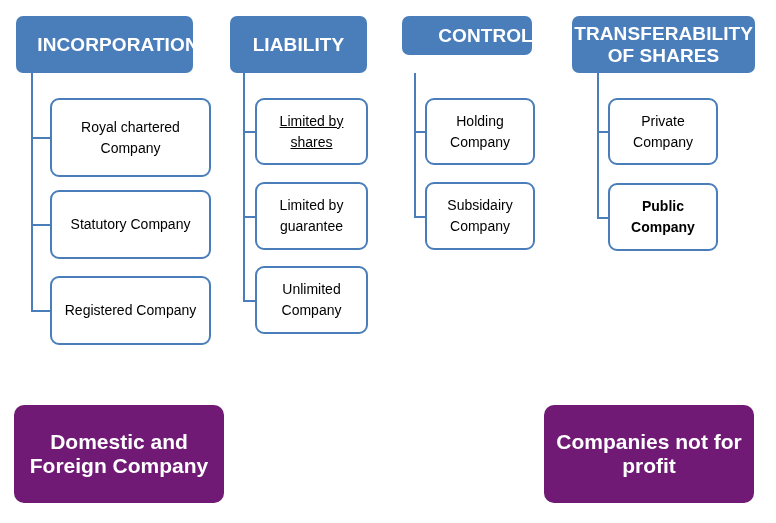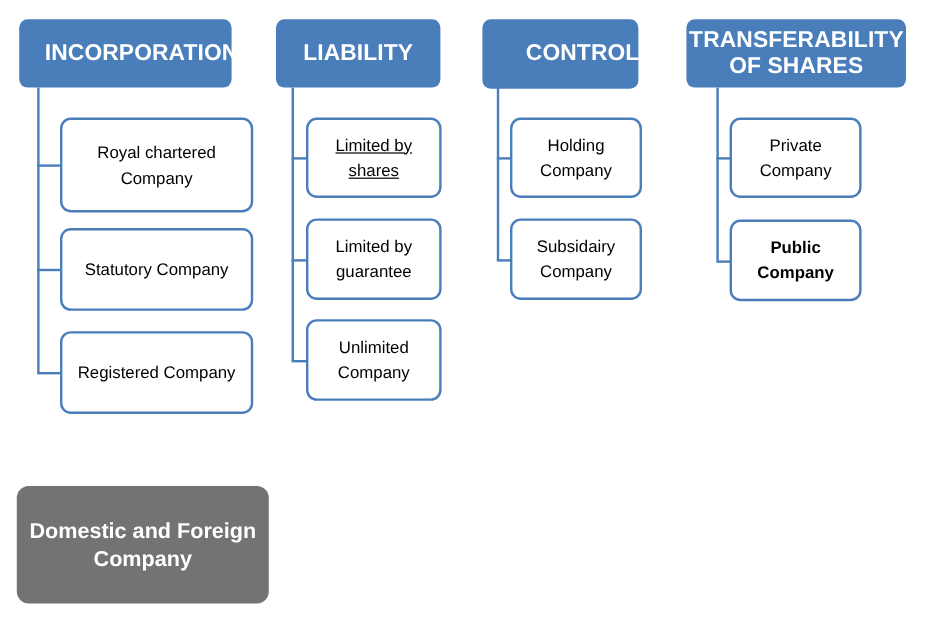--- a/index.html
+++ b/index.html
@@ -43,25 +43,25 @@
     line-height: 21px;
     display: flex;
     align-items: center;
     justify-content: center;
     text-align: center;
     padding: 0 5px;
     box-sizing: border-box;
   }
   .footer-box {
     position: absolute;
-    background: #737373;
+    background: #701a75;
     border-radius: 10px;
     color: #ffffff;
     font-weight: bold;
-    font-size: 18px;
+    font-size: 21px;
     line-height: 24px;
     display: flex;
     align-items: center;
     justify-content: center;
     text-align: center;
     padding: 0 0;
     box-sizing: border-box;
   }
   .trunk {
     position: absolute;
@@ -108,21 +108,21 @@
   <div class="leaf-box" style="left:255px; top:98px; width:113px; height:67px;text-decoration:underline;">
     <span>Limited by shares</span>
   </div>
   <div class="leaf-box" style="left:255px; top:182px; width:113px; height:68px;">
     <span>Limited by guarantee</span>
   </div>
   <div class="leaf-box" style="left:255px; top:266px; width:113px; height:68px;">
     <span>Unlimited Company</span>
   </div>
 
-  <div class="header-box" style="left:402px; top:16px; width:130px; height:58px;padding-left:43px;">
+  <div class="header-box" style="left:402px; top:16px; width:130px; height:39px;padding-left:43px;">
     <span>CONTROL</span>
   </div>
   <div class="trunk" style="left:414px; top:73px; height:144px;"></div>
   <div class="stub" style="left:414px; top:131px; width:12px;"></div>
   <div class="stub" style="left:414px; top:216px; width:12px;"></div>
 
   <div class="leaf-box" style="left:425px; top:98px; width:110px; height:67px;">
     <span>Holding Company</span>
   </div>
   <div class="leaf-box" style="left:425px; top:182px; width:110px; height:68px;">
@@ -139,14 +139,17 @@
   <div class="leaf-box" style="left:608px; top:98px; width:110px; height:67px;">
     <span>Private Company</span>
   </div>
   <div class="leaf-box" style="left:608px; top:183px; width:110px; height:68px;font-weight:bold;">
     <span>Public Company</span>
   </div>
 
   <div class="footer-box" style="left:14px; top:405px; width:210px; height:98px;">
     <span>Domestic and Foreign Company</span>
   </div>
+  <div class="footer-box" style="left:544px; top:405px; width:210px; height:98px;">
+    <span>Companies not for profit</span>
+  </div>
 
 </div>
 
 </body></html>

